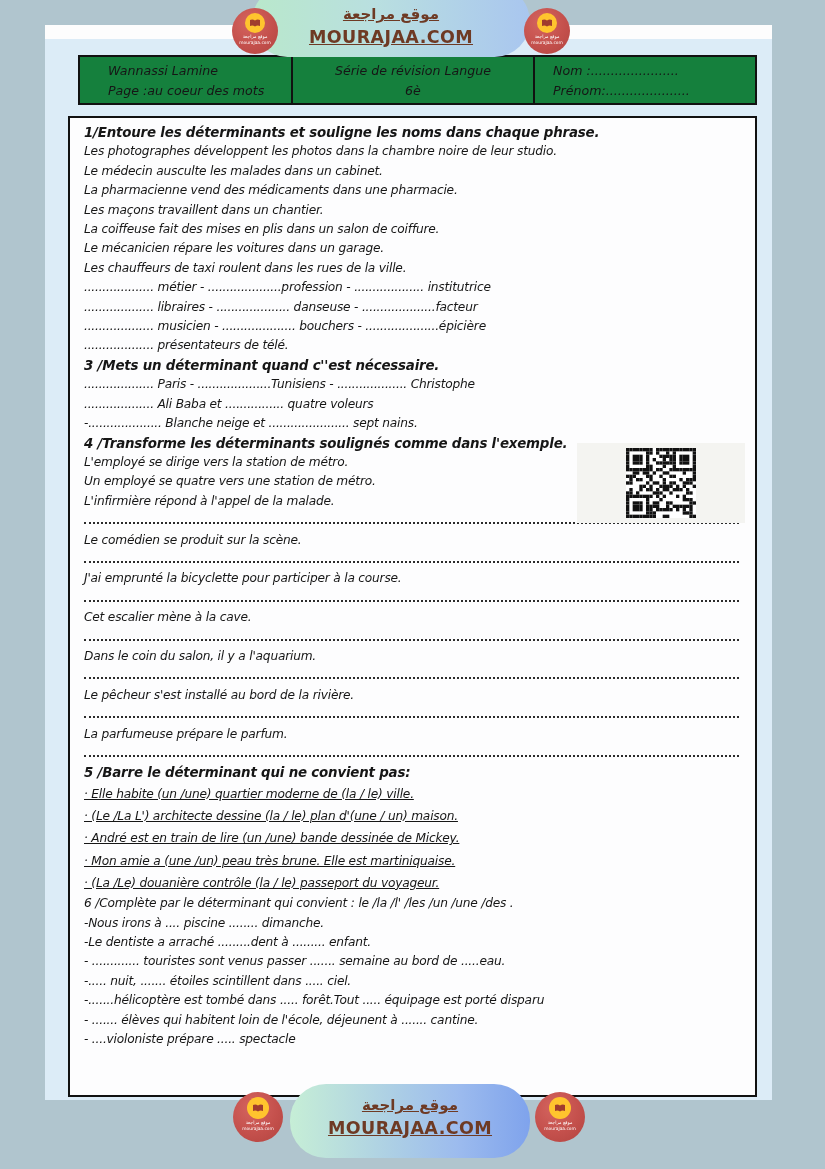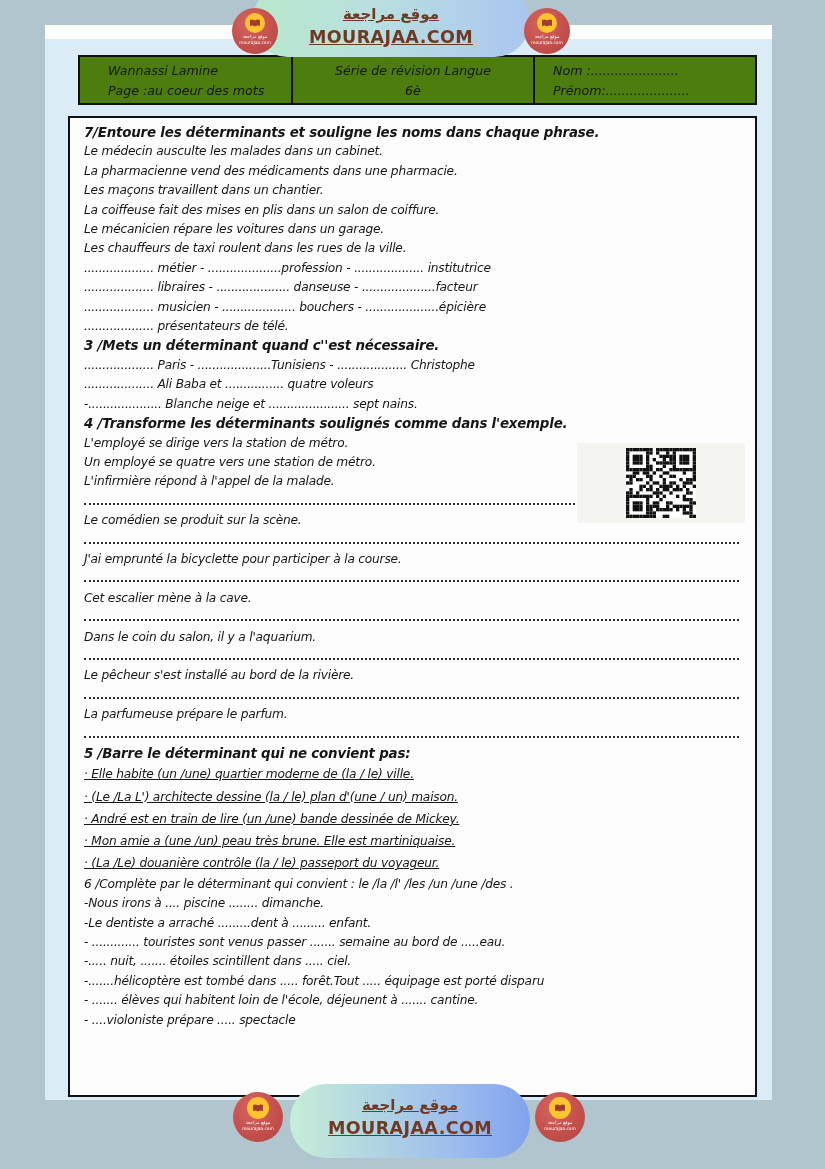--- a/index.html
+++ b/index.html
@@ -13,21 +13,21 @@
   
   .page {
     position:absolute; left:45px; top:25px; width:727px; height:1075px;
     background:#dcecf7;
   }
   .page-top-strip { position:absolute; left:0; top:0; width:100%; height:14px; background:#fdfdfd; }
 
   
   .header-table {
     position:absolute; left:33px; top:30px; width:679px; height:50px;
-    display:flex; background:#4d7c0f; border:2.5px solid #111;
+    display:flex; background:#15803d; border:2.5px solid #111;
     font-style:italic; font-size:12.6px;
   }
   .hcell { padding-top:4px; line-height:20px; }
   .hcell-1 { width:213px; border-right:2.5px solid #111; padding-left:28px; }
   .hcell-2 { width:242px; border-right:2.5px solid #111; text-align:center; }
   .hcell-3 { flex:1; padding-left:18px; }
 
   
   .main-box {
     position:absolute; left:23px; top:91px; width:689px; height:981px;
@@ -101,21 +101,22 @@
       <div>6è</div>
     </div>
     <div class="hcell hcell-3">
       <div>Nom :......................</div>
       <div>Prénom:.....................</div>
     </div>
   </div>
 
   <div class="main-box">
 
-    <div class="t">7/Entoure les déterminants et souligne les noms dans chaque phrase.</div>
+    <div class="t">1/Entoure les déterminants et souligne les noms dans chaque phrase.</div>
+    <div class="s">Les photographes développent les photos dans la chambre noire de leur studio.</div>
     <div class="s">Le médecin ausculte les malades dans un cabinet.</div>
     <div class="s">La pharmacienne vend des médicaments dans une pharmacie.</div>
     <div class="s">Les maçons travaillent dans un chantier.</div>
     <div class="s">La coiffeuse fait des mises en plis dans un salon de coiffure.</div>
     <div class="s">Le mécanicien répare les voitures dans un garage.</div>
     <div class="s">Les chauffeurs de taxi roulent dans les rues de la ville.</div>
 
     <div class="s">................... métier  -  ....................profession - ................... institutrice</div>
     <div class="s">................... libraires - .................... danseuse - ....................facteur</div>
     <div class="s">................... musicien - .................... bouchers - ....................épicière</div>

